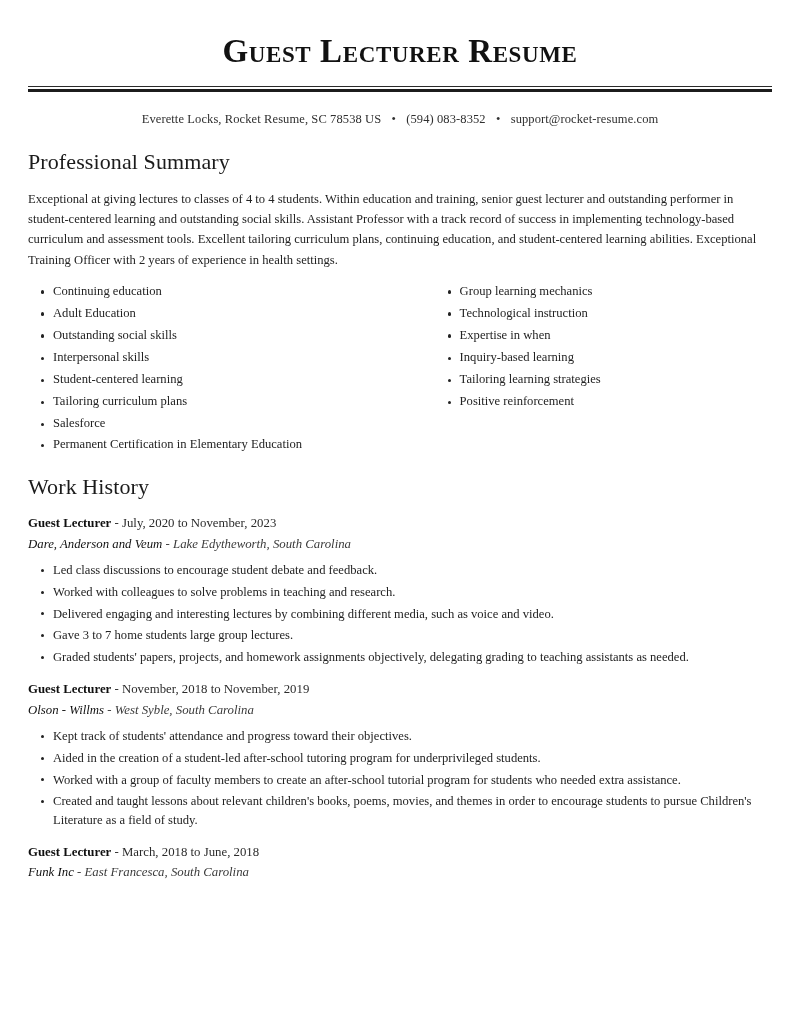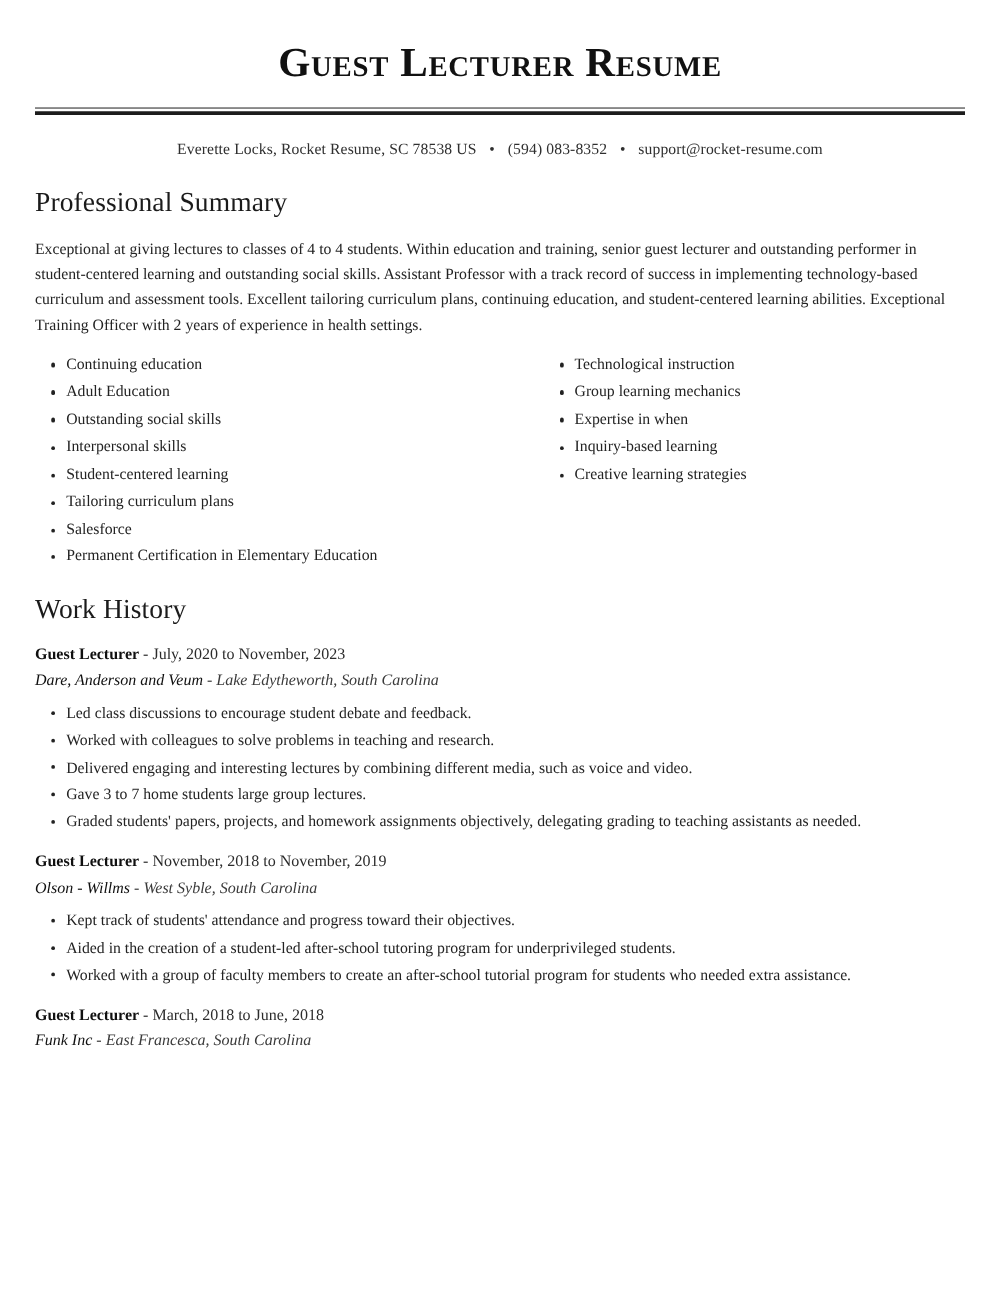--- a/index.html
+++ b/index.html
@@ -215,25 +215,26 @@
         <li>Continuing education</li>
         <li>Adult Education</li>
         <li>Outstanding social skills</li>
         <li>Interpersonal skills</li>
         <li>Student-centered learning</li>
         <li>Tailoring curriculum plans</li>
       </ul>
     </div>
     <div class="skills-col right">
       <ul class="bullets">
+        <li>Group learning mechanics</li>
         <li>Technological instruction</li>
-        <li>Group learning mechanics</li>
         <li>Expertise in when</li>
         <li>Inquiry-based learning</li>
-        <li>Creative learning strategies</li>
+        <li>Tailoring learning strategies</li>
+        <li>Positive reinforcement</li>
       </ul>
     </div>
   </div>
 
   <div class="certs-list">
     <ul class="bullets">
       <li>Salesforce</li>
       <li>Permanent Certification in Elementary Education</li>
     </ul>
   </div>
@@ -271,20 +272,21 @@
     <div class="job-line-2">
       <span class="job-company">Olson - Willms</span>
       <span class="job-location">-</span>
       <span class="job-location">West Syble, South Carolina</span>
     </div>
     <div class="job-bullets">
       <ul class="bullets">
         <li>Kept track of students' attendance and progress toward their objectives.</li>
         <li>Aided in the creation of a student-led after-school tutoring program for underprivileged students.</li>
         <li>Worked with a group of faculty members to create an after-school tutorial program for students who needed extra assistance.</li>
+        <li>Created and taught lessons about relevant children's books, poems, movies, and themes in order to encourage students to pursue Children's Literature as a field of study.</li>
       </ul>
     </div>
   </div>
 
   <div class="job">
     <div class="job-line-1">
       <span class="job-title">Guest Lecturer</span>
       <span class="job-dash">-</span>
       <span class="job-dates">March, 2018 to June, 2018</span>
     </div>

